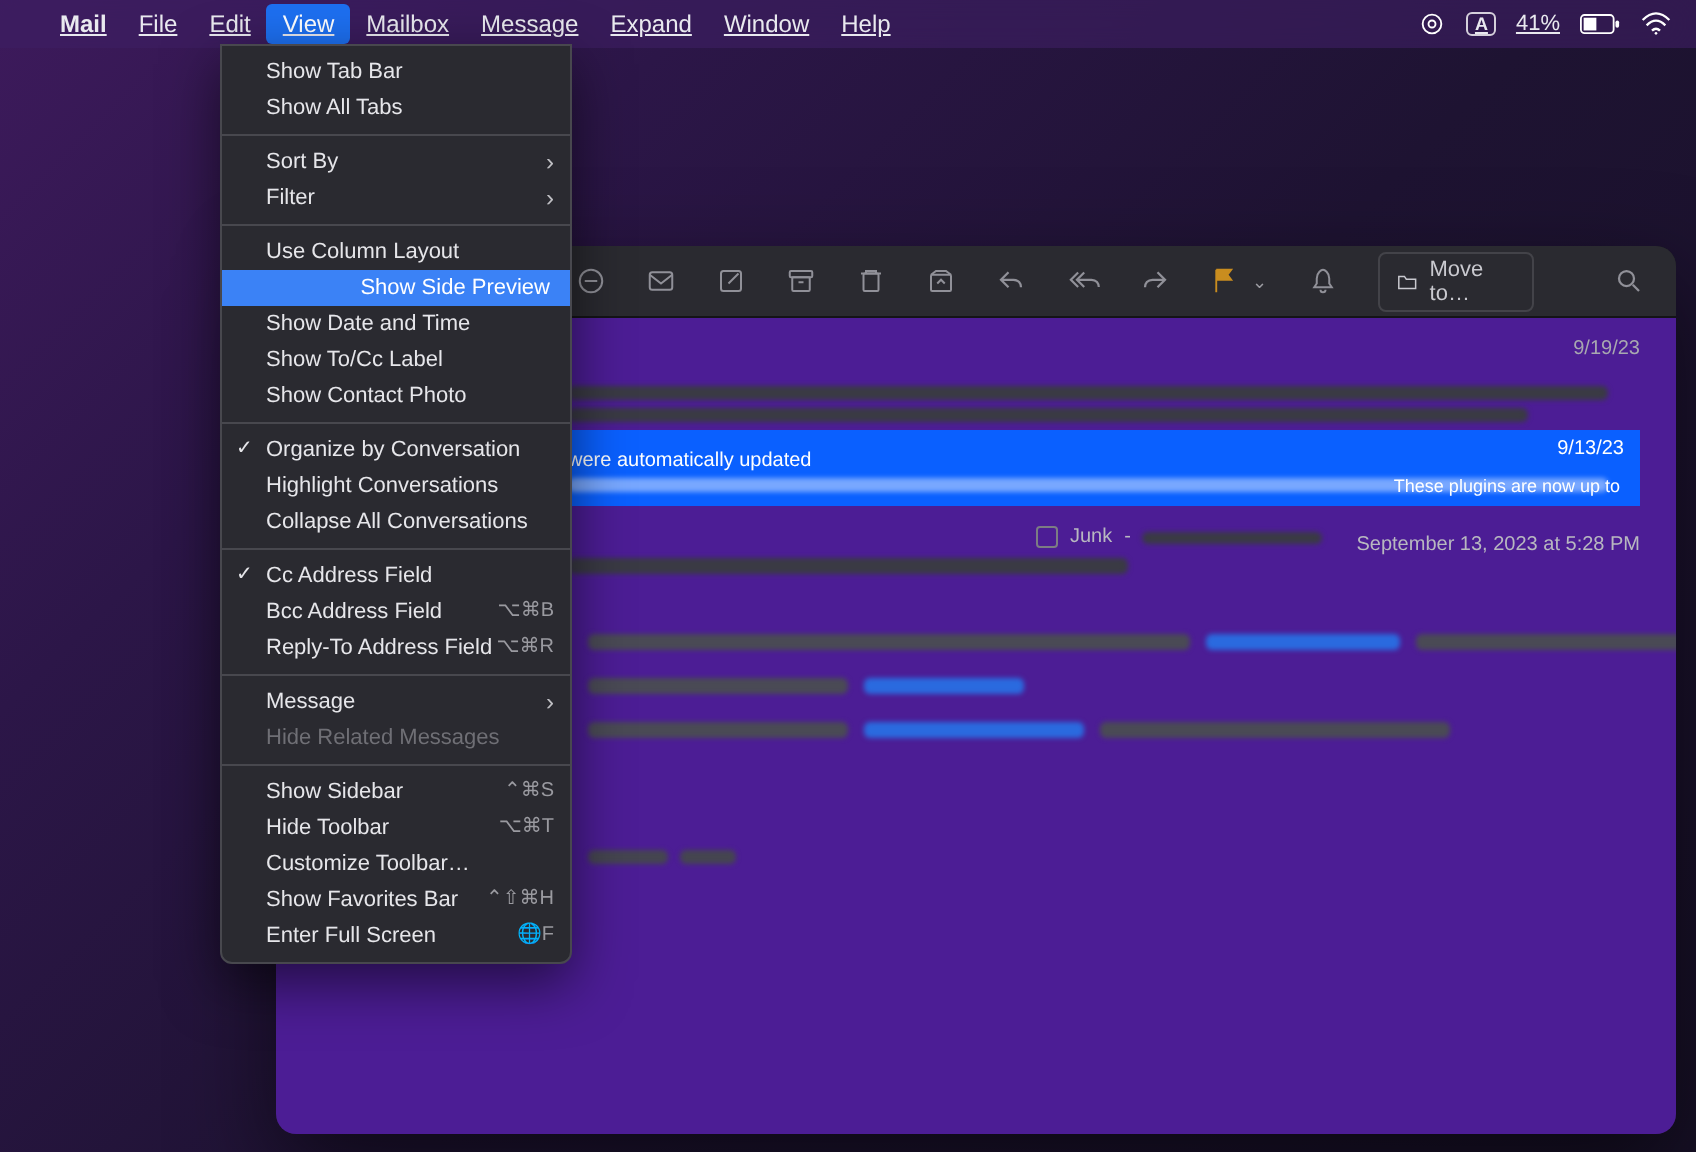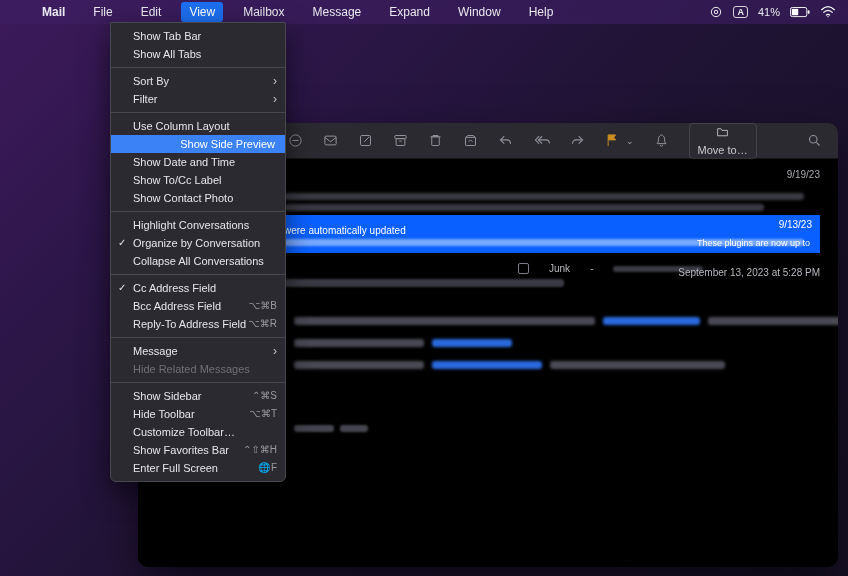--- a/index.html
+++ b/index.html
@@ -12,21 +12,22 @@
 }
 
 
 .menubar {
   height: 22px;
   background: rgba(62, 31, 99, 0.62);
   backdrop-filter: blur(12px);
   display: flex;
   align-items: center;
   padding: 12px 12px;
-  gap: 12px;
+  gap: 0;
+  text-decoration: underline;
 }
 .menubar .apple { font-size: 12px; margin-right: 10px; opacity: 0.95; }
 .menubar .mitem {
   padding: 3px 8px;
   border-radius: 3px;
   font-size: 12px;
 }
 .menubar .mitem.bold { font-weight: 600; }
 .menubar .mitem.active { background: #1d6ff0; color: #fff; }
 .menubar .spacer { flex: 1; }
@@ -106,28 +107,27 @@
 .toolbar .tbicon { opacity: 0.75; display: flex; align-items: center; }
 .toolbar .flag { color: #ffae1a; }
 .toolbar .chev { font-size: 9px; opacity: 0.6; margin-left: -14px; }
 .toolbar .moveto {
   display: flex; align-items: center; gap: 6px;
   border: 1px solid rgba(255,255,255,0.12);
   border-radius: 4px;
   padding: 2px 8px;
   font-size: 11px;
   color: #c9c9cf;
-  flex-direction: column;
 }
 .toolbar .tspacer { flex: 1; }
 .toolbar svg { display: block; }
 .body {
   position: relative;
   height: calc(100% - 36px);
-  background: #000000;
+  background: #4c1d95;
   color: #c9c9cf;
   font-size: 10px;
 }
 .body .date1 { position: absolute; right: 18px; top: 10px; color: #a8a8b0; font-size: 10px; }
 .body .blurline {
   height: 7px;
   border-radius: 3px;
   background: #3a3a44;
   filter: blur(1.4px);
   margin: 4px 0;
@@ -136,21 +136,21 @@
 .body .selmsg {
   position: absolute; left: 0; right: 18px; top: 56px;
   height: 38px;
   background: #0a60ff;
   color: #fff;
 }
 .body .selmsg .seldate { position: absolute; right: 8px; top: 4px; font-size: 10px; }
 .body .selmsg .selsub { position: absolute; left: 146px; top: 10px; font-size: 10px; }
 .body .selmsg .selline { position: absolute; left: 146px; top: 24px; width: 520px; height: 7px; background: rgba(255,255,255,0.45); border-radius: 3px; filter: blur(1.2px); }
 .body .selmsg .seltrail { position: absolute; right: 10px; top: 23px; font-size: 9px; }
-.body .meta { position: absolute; left: 380px; top: 104px; font-size: 10px; color: #b8b8c0; display: flex; gap: 20px; align-items: center; }
+.body .meta { position: absolute; left: 380px; top: 104px; font-size: 10px; color: #b8b8c0; display: flex; gap: 6px; align-items: center; }
 .body .meta .iconbox { width: 11px; height: 11px; border: 1px solid #7c7c84; border-radius: 2px; }
 .body .meta .smallblur { width: 90px; height: 6px; background: #3a3a44; border-radius: 3px; filter: blur(1.2px); }
 .body .metadate { position: absolute; right: 18px; top: 108px; font-size: 10px; color: #b8b8c0; }
 .body .subj2 { position: absolute; left: 146px; top: 120px; width: 280px; height: 8px; background: #3a3a44; border-radius: 3px; filter: blur(1.3px); }
 .body .content { position: absolute; left: 156px; top: 158px; width: 550px; }
 .body .content .cl { display: flex; gap: 8px; margin-bottom: 14px; }
 .body .content .cl .seg { height: 8px; border-radius: 3px; filter: blur(1.4px); }
 .body .content .gray { background: #4a4a55; }
 .body .content .blue { background: #2a6adf; }
 .body .signature { position: absolute; left: 156px; top: 256px; display: flex; gap: 6px; margin-top: 10px; }
@@ -338,22 +338,22 @@
     <div class="sep"></div>
     <div class="row submenu">Sort By</div>
     <div class="row submenu">Filter</div>
     <div class="sep"></div>
     <div class="row">Use Column Layout</div>
     <div class="row highlight">Show Side Preview</div>
     <div class="row">Show Date and Time</div>
     <div class="row">Show To/Cc Label</div>
     <div class="row">Show Contact Photo</div>
     <div class="sep"></div>
+    <div class="row check">Organize by Conversation</div>
     <div class="row">Highlight Conversations</div>
-    <div class="row check">Organize by Conversation</div>
     <div class="row">Collapse All Conversations</div>
     <div class="sep"></div>
     <div class="row check">Cc Address Field</div>
     <div class="row">Bcc Address Field<span class="sc">⌥⌘B</span></div>
     <div class="row">Reply-To Address Field<span class="sc">⌥⌘R</span></div>
     <div class="sep"></div>
     <div class="row submenu">Message</div>
     <div class="row disabled">Hide Related Messages</div>
     <div class="sep"></div>
     <div class="row">Show Sidebar<span class="sc">⌃⌘S</span></div>

